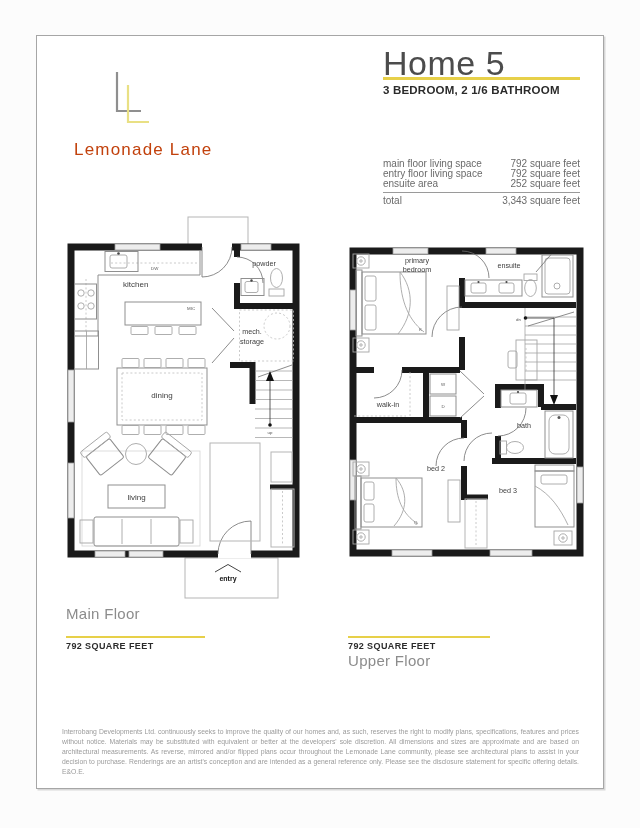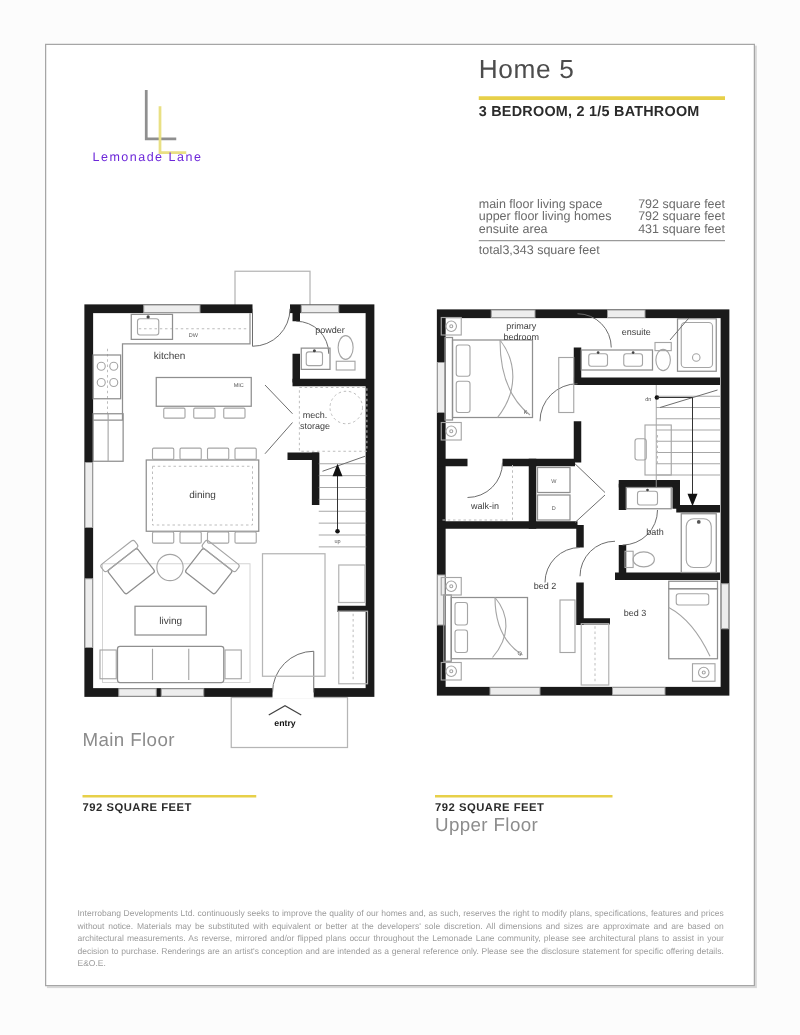--- a/index.html
+++ b/index.html
@@ -2,28 +2,28 @@
 <html><head>
 <meta charset="utf-8">
 <style>
   html,body{margin:0;padding:0;}
   body{width:640px;height:828px;background:#fcfcfc;position:relative;overflow:hidden;
        font-family:"Liberation Sans",sans-serif;}
   .sheet{position:absolute;left:36px;top:35px;width:566px;height:752px;background:#fff;
          border:1px solid #a6a6a6;box-shadow:1.5px 1.5px 0 rgba(0,0,0,.14);}
   
   .logo-mark{position:absolute;left:100px;top:66px;}
-  .logo-text{position:absolute;left:74px;top:121px;font-size:10px;color:#6d28d9;letter-spacing:1.2px;}
-  
-  .home-title{position:absolute;left:383px;top:44px;font-size:21px;font-weight:300;color:#4c4c4c;letter-spacing:.5px;}
+  .logo-text{position:absolute;left:74px;top:140px;font-size:17px;color:#c2410c;letter-spacing:1.2px;}
+  
+  .home-title{position:absolute;left:383px;top:44px;font-size:34px;font-weight:300;color:#4c4c4c;letter-spacing:.5px;}
   .home-rule{position:absolute;left:383px;top:77px;width:197px;height:3px;background:#e7d049;}
   .home-sub{position:absolute;left:383px;top:84px;font-size:11.5px;font-weight:bold;color:#2b2b2b;letter-spacing:.2px;}
   .stats{position:absolute;left:383px;top:113px;width:197px;font-size:10px;color:#6a6a6a;margin-top:46px;}
   .stat-row{display:flex;justify-content:space-between;height:10px;line-height:10px;}
-  .stat-total{display:flex;height:10px;line-height:10px;
+  .stat-total{display:flex;justify-content:space-between;height:10px;line-height:10px;
               border-top:1px solid #9a9a9a;margin-top:3px;padding-top:3px;}
   
   .floor-title{position:absolute;font-size:15px;color:#8c8c8c;letter-spacing:.3px;}
   .floor-rule{position:absolute;height:2px;background:#e7d049;}
   .floor-area{position:absolute;font-size:9px;font-weight:bold;color:#2b2b2b;letter-spacing:.4px;}
   
   .disclaimer{position:absolute;left:62px;top:727px;width:517px;font-size:6.8px;line-height:10px;
               color:#9b9b9b;text-align:justify;}
   
   .plan{position:absolute;}
@@ -49,33 +49,33 @@
 <div class="sheet"></div>
 
 <svg class="logo-mark" width="70" height="62" viewBox="0 0 70 62">
   <path d="M 17 6 V 45 H 41" fill="none" stroke="#8f8f8f" stroke-width="2.2"></path>
   <path d="M 28 19 V 56 H 49" fill="none" stroke="#e9e084" stroke-width="2.2"></path>
 </svg>
 <div class="logo-text">Lemonade Lane</div>
 
 <div class="home-title">Home 5</div>
 <div class="home-rule"></div>
-<div class="home-sub">3 BEDROOM, 2 1/5 BATHROOM</div>
+<div class="home-sub">3 BEDROOM, 2 1/6 BATHROOM</div>
 <div class="stats">
   <div class="stat-row">
     <span>main floor living space</span>
     <span>792 square feet</span>
   </div>
   <div class="stat-row">
-    <span>upper floor living homes</span>
+    <span>entry floor living space</span>
     <span>792 square feet</span>
   </div>
   <div class="stat-row">
     <span>ensuite area</span>
-    <span>431 square feet</span>
+    <span>252 square feet</span>
   </div>
   <div class="stat-total">
     <span>total</span>
     <span>3,343 square feet</span>
   </div>
 </div>
 
 <svg class="plan" style="left:65px;top:205px;" width="245" height="400" viewBox="0 0 245 400">
   <g>
     <rect x="123" y="12" width="60" height="30" class="lt"></rect>
@@ -350,21 +350,21 @@
     <rect x="193" y="245" width="26" height="9" rx="2" class="fur2"></rect>
     <path d="M 187 256 C 202 264 212 278 220 295" class="fur2"></path>
     <rect x="206" y="301" width="18" height="14" class="fur2"></rect>
     <circle cx="215" cy="308" r="4.2" class="fur2"></circle>
       <circle cx="215" cy="308" r="1.2" class="fur2"></circle>
     <rect x="117" y="269" width="22" height="49" class="lt"></rect>
     <line x1="128" y1="271" x2="128" y2="316" class="dash"></line>
   </g>
 </svg>
 
-<div class="floor-title" style="left:66px;top:584px;">Main Floor</div>
+<div class="floor-title" style="left:66px;top:605px;">Main Floor</div>
 <div class="floor-rule" style="left:66px;top:636px;width:139px;"></div>
 <div class="floor-area" style="left:66px;top:641px;">792 SQUARE FEET</div>
 
 <div class="floor-title" style="left:348px;top:615px;margin-top:37px;">Upper Floor</div>
 <div class="floor-rule" style="left:348px;top:636px;width:142px;"></div>
 <div class="floor-area" style="left:348px;top:641px;" ind2="">792 SQUARE FEET</div>
 
 <div class="disclaimer">Interrobang Developments Ltd. continuously seeks to improve the quality of our homes and, as such, reserves the right to modify plans, specifications, features and prices without notice. Materials may be substituted with equivalent or better at the developers' sole discretion. All dimensions and sizes are approximate and are based on architectural measurements. As reverse, mirrored and/or flipped plans occur throughout the Lemonade Lane community, please see architectural plans to assist in your decision to purchase. Renderings are an artist's conception and are intended as a general reference only. Please see the disclosure statement for specific offering details. E&amp;O.E.</div>
 
 </body></html>

